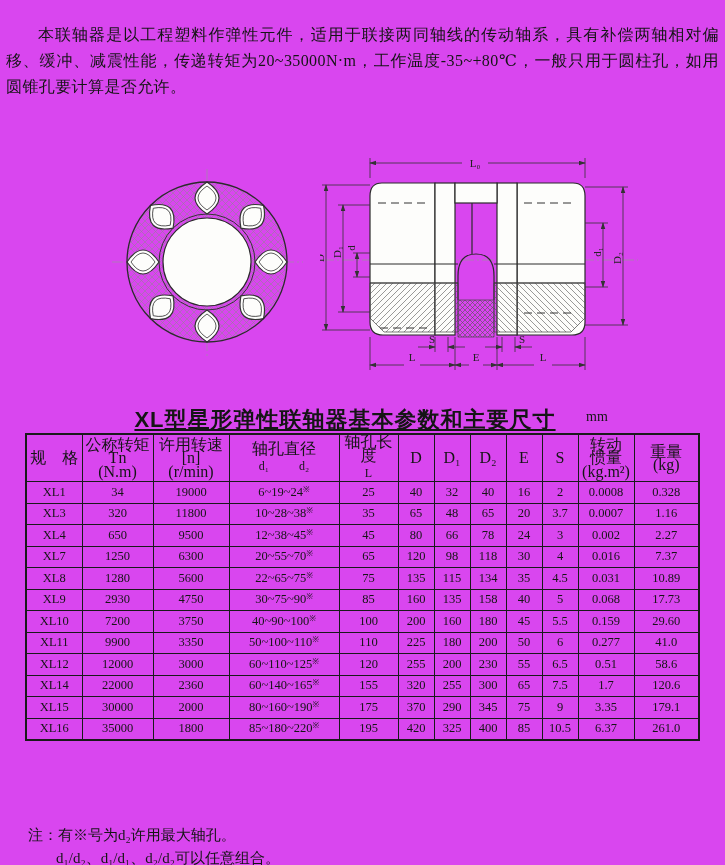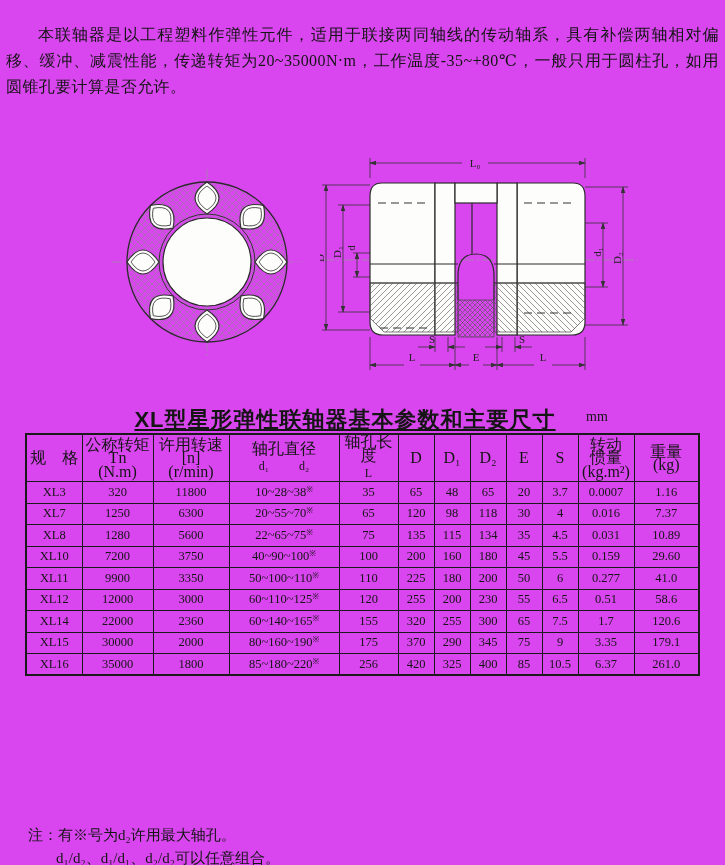--- a/index.html
+++ b/index.html
@@ -214,34 +214,62 @@
 (kg.m²)</div>
           </th>
         <th>
             <div class="hdr">重量
 (kg)</div>
           </th>
       </tr>
     </thead>
     <tbody>
         <tr>
+          <td>XL1</td>
+          <td>34</td>
+          <td>19000</td>
+          <td><span>6~19~24</span><sup class="mk">※</sup></td>
+          <td>25</td>
+          <td>40</td>
+          <td>32</td>
+          <td>40</td>
+          <td>16</td>
+          <td>2</td>
+          <td>0.0008</td>
+          <td>0.328</td>
+        </tr>
+        <tr>
           <td>XL3</td>
           <td>320</td>
           <td>11800</td>
           <td><span>10~28~38</span><sup class="mk">※</sup></td>
           <td>35</td>
           <td>65</td>
           <td>48</td>
           <td>65</td>
           <td>20</td>
           <td>3.7</td>
           <td>0.0007</td>
           <td>1.16</td>
         </tr>
         <tr>
+          <td>XL4</td>
+          <td>650</td>
+          <td>9500</td>
+          <td><span>12~38~45</span><sup class="mk">※</sup></td>
+          <td>45</td>
+          <td>80</td>
+          <td>66</td>
+          <td>78</td>
+          <td>24</td>
+          <td>3</td>
+          <td>0.002</td>
+          <td>2.27</td>
+        </tr>
+        <tr>
           <td>XL7</td>
           <td>1250</td>
           <td>6300</td>
           <td><span>20~55~70</span><sup class="mk">※</sup></td>
           <td>65</td>
           <td>120</td>
           <td>98</td>
           <td>118</td>
           <td>30</td>
           <td>4</td>
@@ -256,20 +284,34 @@
           <td>75</td>
           <td>135</td>
           <td>115</td>
           <td>134</td>
           <td>35</td>
           <td>4.5</td>
           <td>0.031</td>
           <td>10.89</td>
         </tr>
         <tr>
+          <td>XL9</td>
+          <td>2930</td>
+          <td>4750</td>
+          <td><span>30~75~90</span><sup class="mk">※</sup></td>
+          <td>85</td>
+          <td>160</td>
+          <td>135</td>
+          <td>158</td>
+          <td>40</td>
+          <td>5</td>
+          <td>0.068</td>
+          <td>17.73</td>
+        </tr>
+        <tr>
           <td>XL10</td>
           <td>7200</td>
           <td>3750</td>
           <td><span>40~90~100</span><sup class="mk">※</sup></td>
           <td>100</td>
           <td>200</td>
           <td>160</td>
           <td>180</td>
           <td>45</td>
           <td>5.5</td>
@@ -330,21 +372,21 @@
           <td>75</td>
           <td>9</td>
           <td>3.35</td>
           <td>179.1</td>
         </tr>
         <tr>
           <td>XL16</td>
           <td>35000</td>
           <td>1800</td>
           <td><span>85~180~220</span><sup class="mk">※</sup></td>
-          <td>256</td>
+          <td>195</td>
           <td>420</td>
           <td>325</td>
           <td>400</td>
           <td>85</td>
           <td>10.5</td>
           <td>6.37</td>
           <td>261.0</td>
         </tr>
       </tbody>
   </table>

